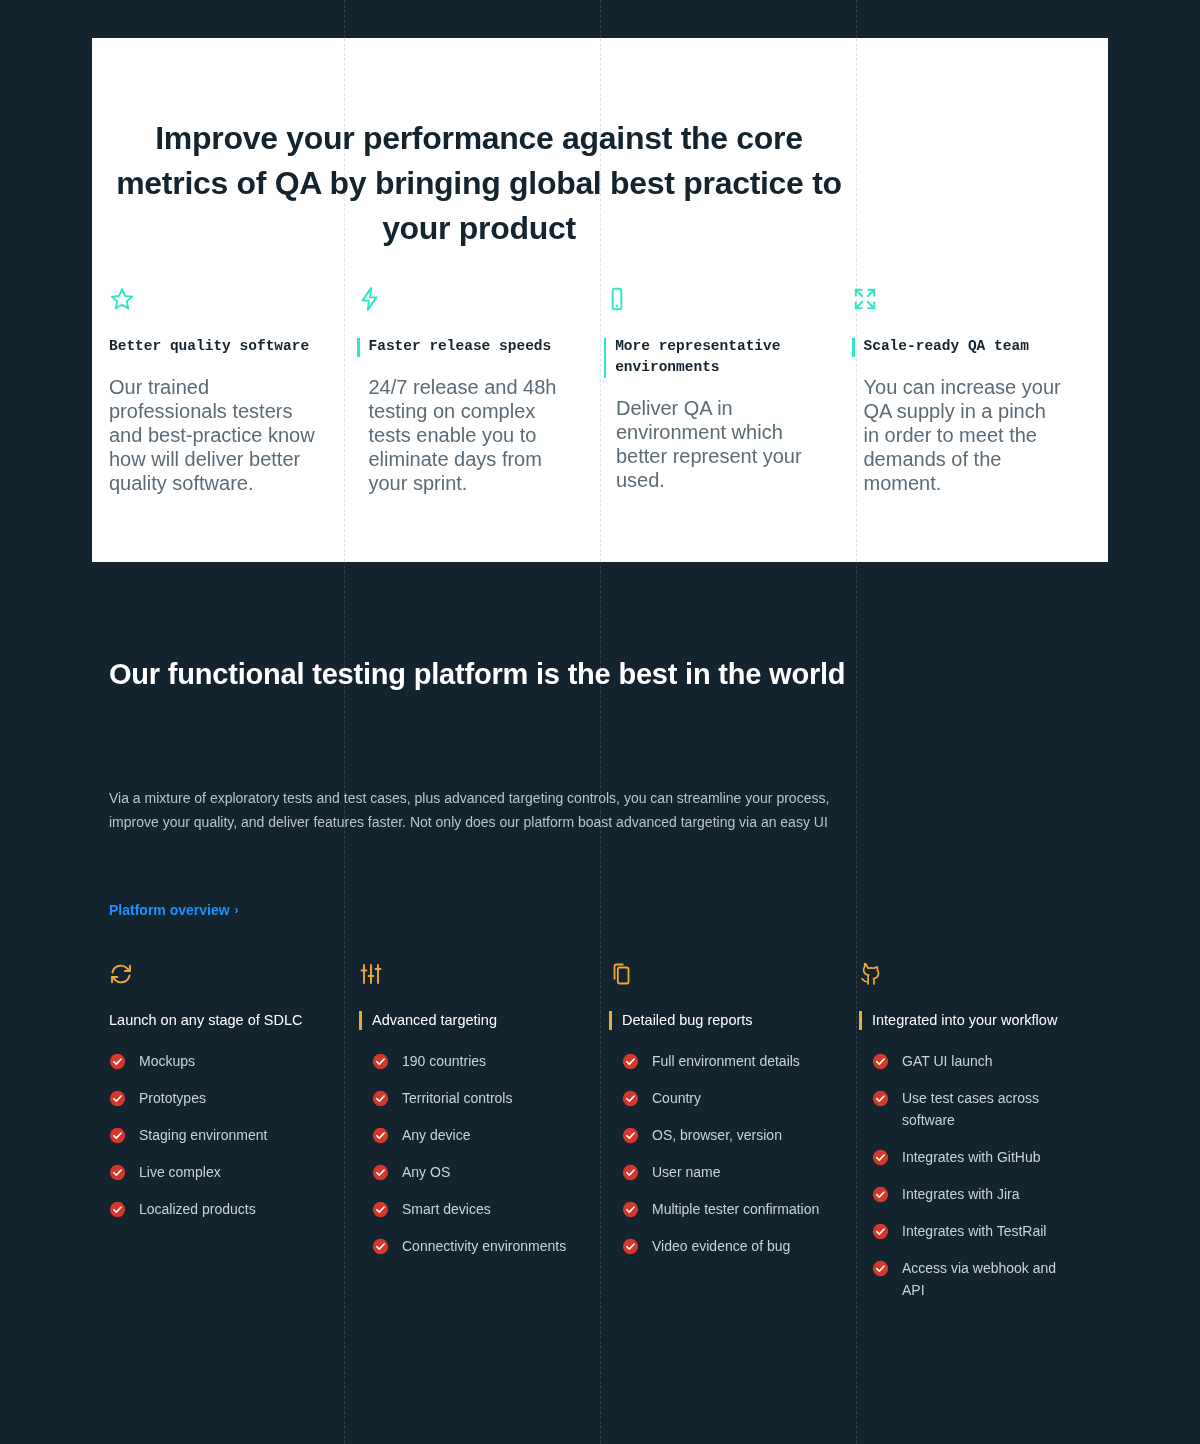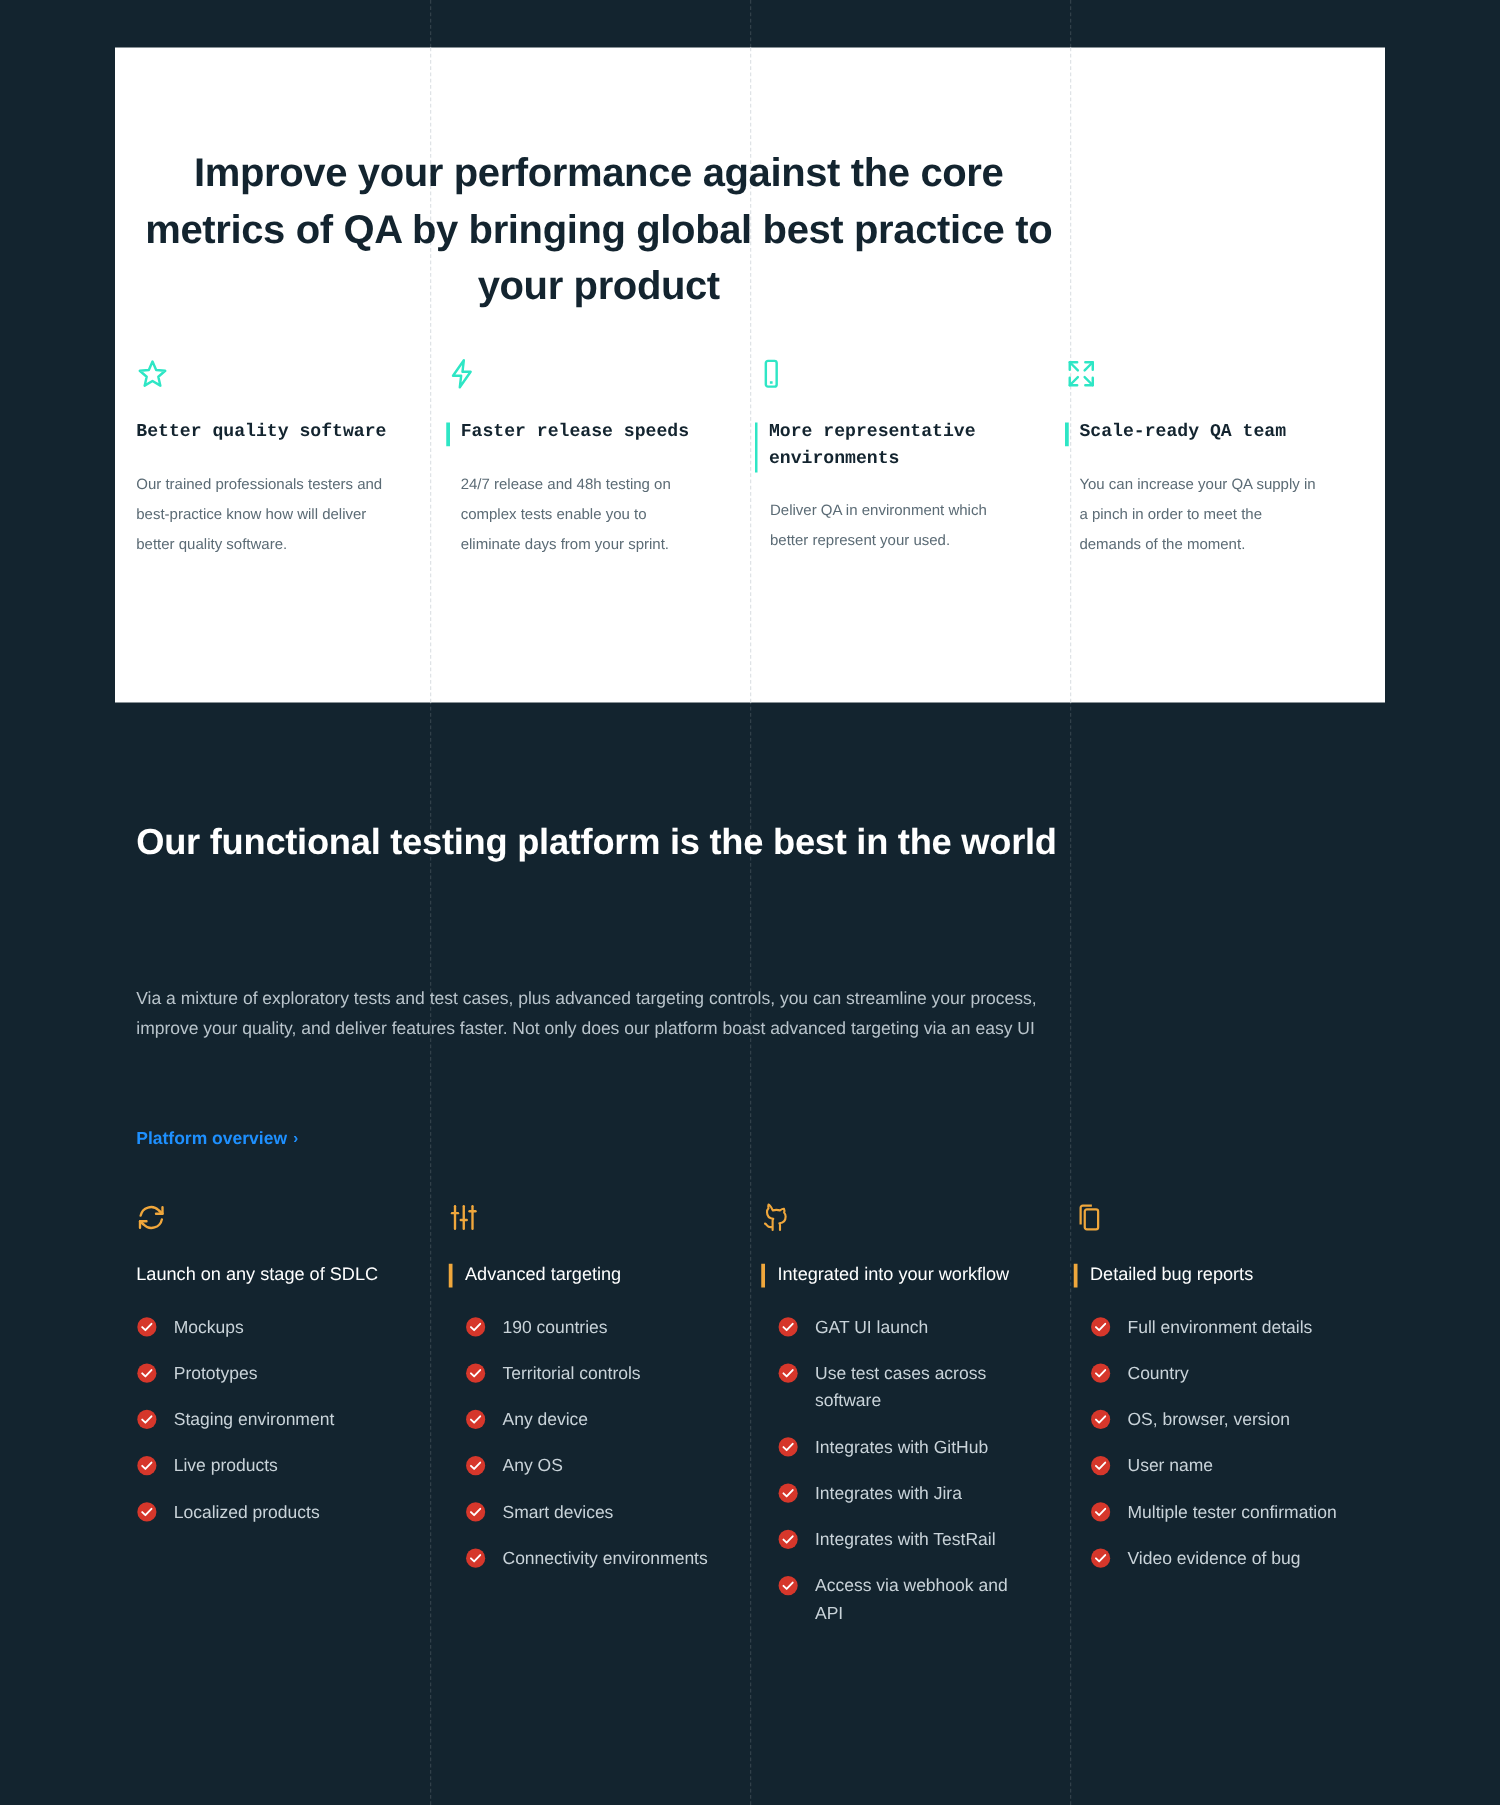--- a/index.html
+++ b/index.html
@@ -92,21 +92,21 @@
   }
   .hero-col:nth-child(1) .hero-bar { background: transparent; width: 0; margin-right: 0; }
   .hero-col-title {
     font-size: 14.5px;
     font-weight: bold;
     color: #13242f;
     line-height: 21px;
     font-family: Liberation Mono, monospace;
   }
   .hero-col-text {
-    font-size: 12px;
+    font-size: 20px;
     line-height: 24px;
     color: #5b6b75;
     padding-left: 0;
   }
   .hero-col:nth-child(n+2) .hero-col-text { padding-left: 12px; }
 
   
   .sec2-title {
     position: absolute;
     left: 109px; top: 652px;
@@ -316,21 +316,21 @@
             </span>
           <span>Staging environment</span>
         </li>
         <li class="feat-item">
           <span class="tick">
               <svg width="17" height="17" viewBox="0 0 20 20">
                 <circle cx="10" cy="10" r="9" fill="#d6372b"></circle>
                 <polyline points="5.6,10.2 8.6,13.1 14.3,7.1" fill="none" stroke="#fff" stroke-width="1.8" stroke-linecap="round" stroke-linejoin="round"></polyline>
               </svg>
             </span>
-          <span>Live products</span>
+          <span>Live complex</span>
         </li>
         <li class="feat-item">
           <span class="tick">
               <svg width="17" height="17" viewBox="0 0 20 20">
                 <circle cx="10" cy="10" r="9" fill="#d6372b"></circle>
                 <polyline points="5.6,10.2 8.6,13.1 14.3,7.1" fill="none" stroke="#fff" stroke-width="1.8" stroke-linecap="round" stroke-linejoin="round"></polyline>
               </svg>
             </span>
           <span>Localized products</span>
         </li>
@@ -405,88 +405,20 @@
                 <polyline points="5.6,10.2 8.6,13.1 14.3,7.1" fill="none" stroke="#fff" stroke-width="1.8" stroke-linecap="round" stroke-linejoin="round"></polyline>
               </svg>
             </span>
           <span>Connectivity environments</span>
         </li>
       </ul>
     </div>
 
     <div class="feat-col">
       <span class="feat-icon">
-        <svg width="24" height="24" viewBox="0 0 24 24" fill="none" stroke="#f0a73c" stroke-width="1.7" stroke-linecap="round" stroke-linejoin="round">
-          <path d="M9 19.5c-4.3 1.3-4.3-2.2-6-2.6m12 5.1v-3.4c0-1 .1-1.4-.5-2 2.6-.3 5-1.3 5-5.5a4.3 4.3 0 0 0-1.2-3 4 4 0 0 0-.1-3s-1-.3-3.2 1.2a11 11 0 0 0-5.8 0C6.9 1.3 5.9 1.6 5.9 1.6a4 4 0 0 0-.1 3 4.3 4.3 0 0 0-1.2 3c0 4.2 2.4 5.2 5 5.5-.6.6-.6 1.2-.5 2V22"></path>
-        </svg>
-      </span>
-      <div class="feat-head">
-        <span class="feat-bar"></span>
-        <span class="feat-col-title">Integrated into your workflow</span>
-      </div>
-      <ul class="feat-list">
-        <li class="feat-item">
-          <span class="tick">
-              <svg width="17" height="17" viewBox="0 0 20 20">
-                <circle cx="10" cy="10" r="9" fill="#d6372b"></circle>
-                <polyline points="5.6,10.2 8.6,13.1 14.3,7.1" fill="none" stroke="#fff" stroke-width="1.8" stroke-linecap="round" stroke-linejoin="round"></polyline>
-              </svg>
-            </span>
-          <span>GAT UI launch</span>
-        </li>
-        <li class="feat-item">
-          <span class="tick">
-              <svg width="17" height="17" viewBox="0 0 20 20">
-                <circle cx="10" cy="10" r="9" fill="#d6372b"></circle>
-                <polyline points="5.6,10.2 8.6,13.1 14.3,7.1" fill="none" stroke="#fff" stroke-width="1.8" stroke-linecap="round" stroke-linejoin="round"></polyline>
-              </svg>
-            </span>
-          <span>Use test cases across software</span>
-        </li>
-        <li class="feat-item">
-          <span class="tick">
-              <svg width="17" height="17" viewBox="0 0 20 20">
-                <circle cx="10" cy="10" r="9" fill="#d6372b"></circle>
-                <polyline points="5.6,10.2 8.6,13.1 14.3,7.1" fill="none" stroke="#fff" stroke-width="1.8" stroke-linecap="round" stroke-linejoin="round"></polyline>
-              </svg>
-            </span>
-          <span>Integrates with GitHub</span>
-        </li>
-        <li class="feat-item">
-          <span class="tick">
-              <svg width="17" height="17" viewBox="0 0 20 20">
-                <circle cx="10" cy="10" r="9" fill="#d6372b"></circle>
-                <polyline points="5.6,10.2 8.6,13.1 14.3,7.1" fill="none" stroke="#fff" stroke-width="1.8" stroke-linecap="round" stroke-linejoin="round"></polyline>
-              </svg>
-            </span>
-          <span>Integrates with Jira</span>
-        </li>
-        <li class="feat-item">
-          <span class="tick">
-              <svg width="17" height="17" viewBox="0 0 20 20">
-                <circle cx="10" cy="10" r="9" fill="#d6372b"></circle>
-                <polyline points="5.6,10.2 8.6,13.1 14.3,7.1" fill="none" stroke="#fff" stroke-width="1.8" stroke-linecap="round" stroke-linejoin="round"></polyline>
-              </svg>
-            </span>
-          <span>Integrates with TestRail</span>
-        </li>
-        <li class="feat-item">
-          <span class="tick">
-              <svg width="17" height="17" viewBox="0 0 20 20">
-                <circle cx="10" cy="10" r="9" fill="#d6372b"></circle>
-                <polyline points="5.6,10.2 8.6,13.1 14.3,7.1" fill="none" stroke="#fff" stroke-width="1.8" stroke-linecap="round" stroke-linejoin="round"></polyline>
-              </svg>
-            </span>
-          <span>Access via webhook and API</span>
-        </li>
-      </ul>
-    </div>
-
-    <div class="feat-col">
-      <span class="feat-icon">
         <svg width="24" height="24" viewBox="0 0 24 24" fill="none" stroke="#f0a73c" stroke-width="1.8" stroke-linejoin="round">
           <path d="M14.5 2.5H7.2a1.7 1.7 0 0 0-1.7 1.7v13.3"></path>
           <rect x="8.8" y="5.5" width="10.7" height="16" rx="1.7"></rect>
         </svg>
       </span>
       <div class="feat-head">
         <span class="feat-bar"></span>
         <span class="feat-col-title">Detailed bug reports</span>
       </div>
       <ul class="feat-list">
@@ -540,14 +472,82 @@
               <svg width="17" height="17" viewBox="0 0 20 20">
                 <circle cx="10" cy="10" r="9" fill="#d6372b"></circle>
                 <polyline points="5.6,10.2 8.6,13.1 14.3,7.1" fill="none" stroke="#fff" stroke-width="1.8" stroke-linecap="round" stroke-linejoin="round"></polyline>
               </svg>
             </span>
           <span>Video evidence of bug</span>
         </li>
       </ul>
     </div>
 
+    <div class="feat-col">
+      <span class="feat-icon">
+        <svg width="24" height="24" viewBox="0 0 24 24" fill="none" stroke="#f0a73c" stroke-width="1.7" stroke-linecap="round" stroke-linejoin="round">
+          <path d="M9 19.5c-4.3 1.3-4.3-2.2-6-2.6m12 5.1v-3.4c0-1 .1-1.4-.5-2 2.6-.3 5-1.3 5-5.5a4.3 4.3 0 0 0-1.2-3 4 4 0 0 0-.1-3s-1-.3-3.2 1.2a11 11 0 0 0-5.8 0C6.9 1.3 5.9 1.6 5.9 1.6a4 4 0 0 0-.1 3 4.3 4.3 0 0 0-1.2 3c0 4.2 2.4 5.2 5 5.5-.6.6-.6 1.2-.5 2V22"></path>
+        </svg>
+      </span>
+      <div class="feat-head">
+        <span class="feat-bar"></span>
+        <span class="feat-col-title">Integrated into your workflow</span>
+      </div>
+      <ul class="feat-list">
+        <li class="feat-item">
+          <span class="tick">
+              <svg width="17" height="17" viewBox="0 0 20 20">
+                <circle cx="10" cy="10" r="9" fill="#d6372b"></circle>
+                <polyline points="5.6,10.2 8.6,13.1 14.3,7.1" fill="none" stroke="#fff" stroke-width="1.8" stroke-linecap="round" stroke-linejoin="round"></polyline>
+              </svg>
+            </span>
+          <span>GAT UI launch</span>
+        </li>
+        <li class="feat-item">
+          <span class="tick">
+              <svg width="17" height="17" viewBox="0 0 20 20">
+                <circle cx="10" cy="10" r="9" fill="#d6372b"></circle>
+                <polyline points="5.6,10.2 8.6,13.1 14.3,7.1" fill="none" stroke="#fff" stroke-width="1.8" stroke-linecap="round" stroke-linejoin="round"></polyline>
+              </svg>
+            </span>
+          <span>Use test cases across software</span>
+        </li>
+        <li class="feat-item">
+          <span class="tick">
+              <svg width="17" height="17" viewBox="0 0 20 20">
+                <circle cx="10" cy="10" r="9" fill="#d6372b"></circle>
+                <polyline points="5.6,10.2 8.6,13.1 14.3,7.1" fill="none" stroke="#fff" stroke-width="1.8" stroke-linecap="round" stroke-linejoin="round"></polyline>
+              </svg>
+            </span>
+          <span>Integrates with GitHub</span>
+        </li>
+        <li class="feat-item">
+          <span class="tick">
+              <svg width="17" height="17" viewBox="0 0 20 20">
+                <circle cx="10" cy="10" r="9" fill="#d6372b"></circle>
+                <polyline points="5.6,10.2 8.6,13.1 14.3,7.1" fill="none" stroke="#fff" stroke-width="1.8" stroke-linecap="round" stroke-linejoin="round"></polyline>
+              </svg>
+            </span>
+          <span>Integrates with Jira</span>
+        </li>
+        <li class="feat-item">
+          <span class="tick">
+              <svg width="17" height="17" viewBox="0 0 20 20">
+                <circle cx="10" cy="10" r="9" fill="#d6372b"></circle>
+                <polyline points="5.6,10.2 8.6,13.1 14.3,7.1" fill="none" stroke="#fff" stroke-width="1.8" stroke-linecap="round" stroke-linejoin="round"></polyline>
+              </svg>
+            </span>
+          <span>Integrates with TestRail</span>
+        </li>
+        <li class="feat-item">
+          <span class="tick">
+              <svg width="17" height="17" viewBox="0 0 20 20">
+                <circle cx="10" cy="10" r="9" fill="#d6372b"></circle>
+                <polyline points="5.6,10.2 8.6,13.1 14.3,7.1" fill="none" stroke="#fff" stroke-width="1.8" stroke-linecap="round" stroke-linejoin="round"></polyline>
+              </svg>
+            </span>
+          <span>Access via webhook and API</span>
+        </li>
+      </ul>
+    </div>
+
   </div>
 </div>
 
 </body></html>

